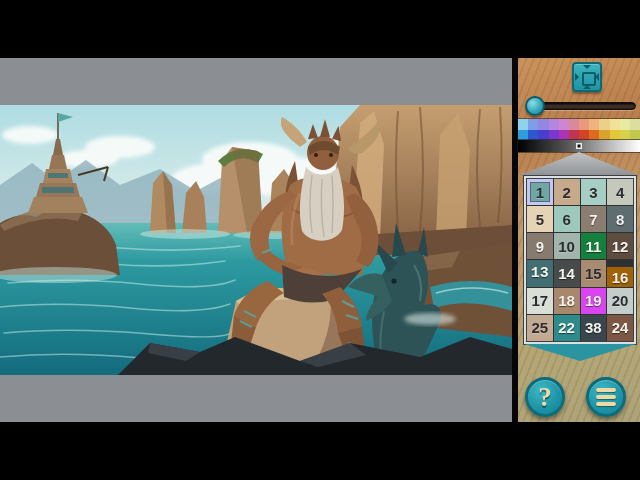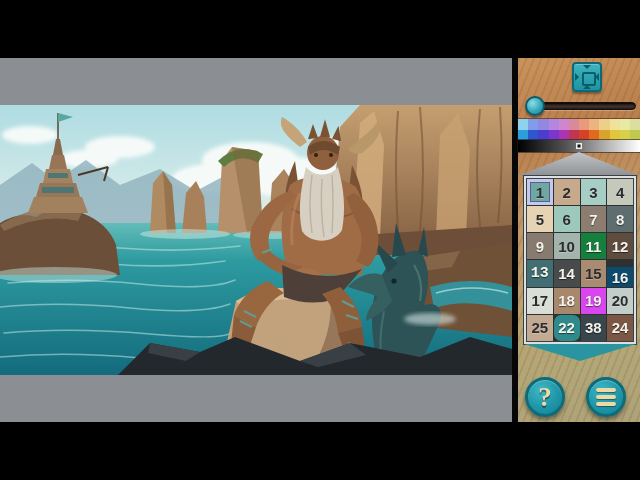--- a/index.html
+++ b/index.html
@@ -284,27 +284,27 @@
           <div class="cell dark-num" style="background: rgb(157, 201, 188); color: rgb(44, 44, 48);">6</div>
           <div class="cell light-num" style="background: rgb(139, 126, 113); color: rgb(244, 242, 236);">7</div>
           <div class="cell light-num" style="background: rgb(94, 109, 112); color: rgb(244, 242, 236);">8</div>
           <div class="cell light-num" style="background: rgb(134, 123, 110); color: rgb(244, 242, 236);">9</div>
           <div class="cell dark-num" style="background: rgb(162, 180, 171); color: rgb(44, 44, 48);">10</div>
           <div class="cell light-num" style="background: #15803d; color: rgb(244, 242, 236);">11</div>
           <div class="cell light-num" style="background: rgb(94, 76, 63); color: rgb(244, 242, 236);">12</div>
           <div class="cell light-num" style="background: rgb(65, 110, 114); color: rgb(244, 242, 236); font-family: Liberation Mono, monospace;">13</div>
           <div class="cell light-num" style="background: rgb(71, 75, 76); color: rgb(244, 242, 236);">14</div>
           <div class="cell dark-num" style="background: rgb(169, 139, 113); color: rgb(44, 44, 48);">15</div>
-          <div class="cell light-num" style="background: #0c4a6e; color: rgb(244, 242, 236); margin-top: 7px;">16</div>
+          <div class="cell light-num" style="background: #a16207; color: rgb(244, 242, 236); margin-top: 7px;">16</div>
           <div class="cell dark-num" style="background: rgb(217, 222, 214); color: rgb(44, 44, 48);">17</div>
           <div class="cell light-num" style="background: rgb(168, 136, 108); color: rgb(244, 242, 236);">18</div>
           <div class="cell light-num" style="background: #d946ef; color: rgb(244, 242, 236);">19</div>
           <div class="cell dark-num" style="background: rgb(195, 205, 202); color: rgb(44, 44, 48);">20</div>
           <div class="cell dark-num" style="background: rgb(194, 171, 146); color: rgb(44, 44, 48);">25</div>
-          <div class="cell light-num" style="background: rgb(47, 139, 139); color: rgb(244, 242, 236); border-radius: 7px;">22</div>
+          <div class="cell light-num" style="background: rgb(47, 139, 139); color: rgb(244, 242, 236);">22</div>
           <div class="cell light-num" style="background: rgb(57, 71, 77); color: rgb(244, 242, 236);">38</div>
           <div class="cell light-num" style="background: rgb(124, 87, 67); color: rgb(244, 242, 236);">24</div>
         </div>
     </div>
 
     <div class="chevron" id="chevron" style="background: rgb(42, 149, 160);"></div>
 
 
     <div class="round-btn help-btn">
       <div class="help-glyph">?</div>

